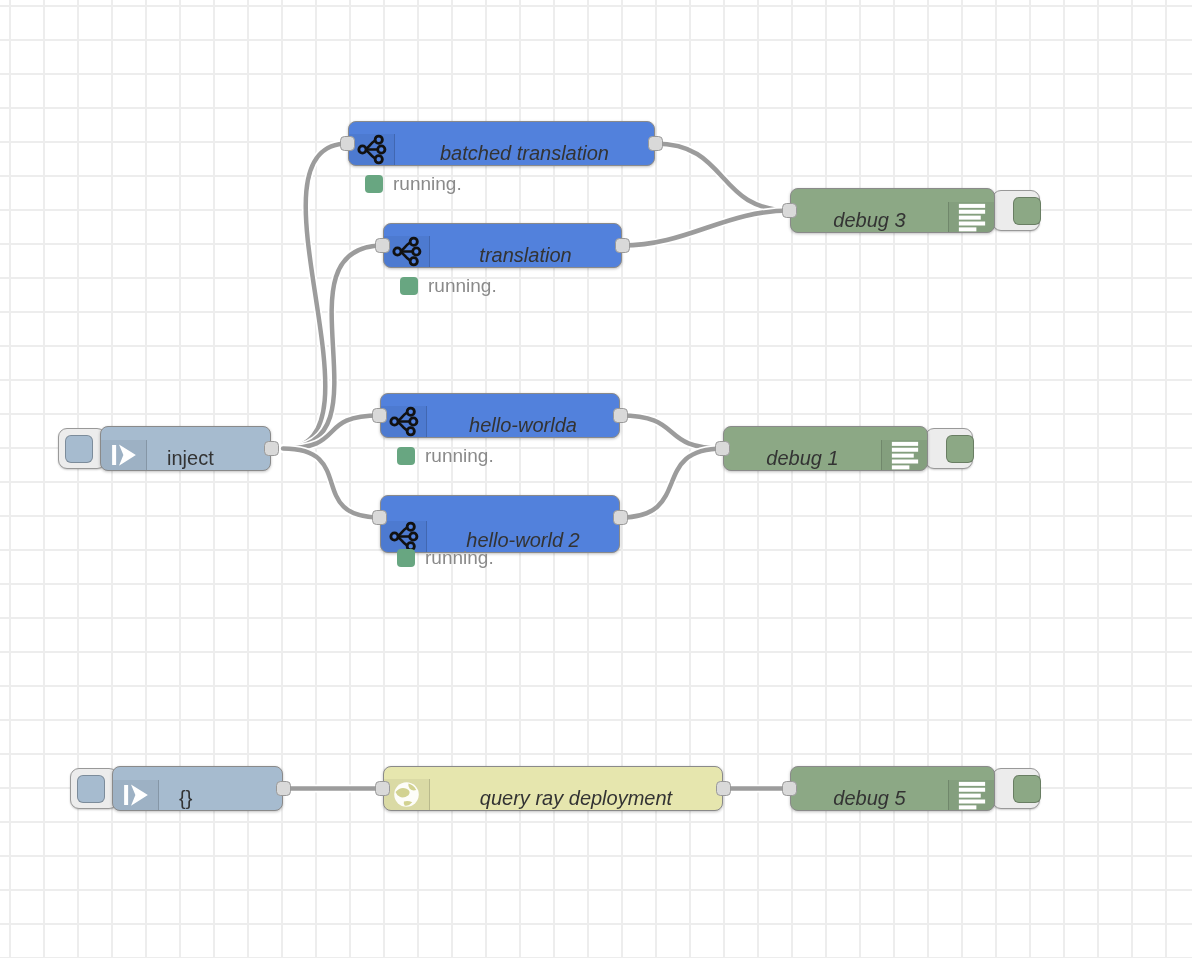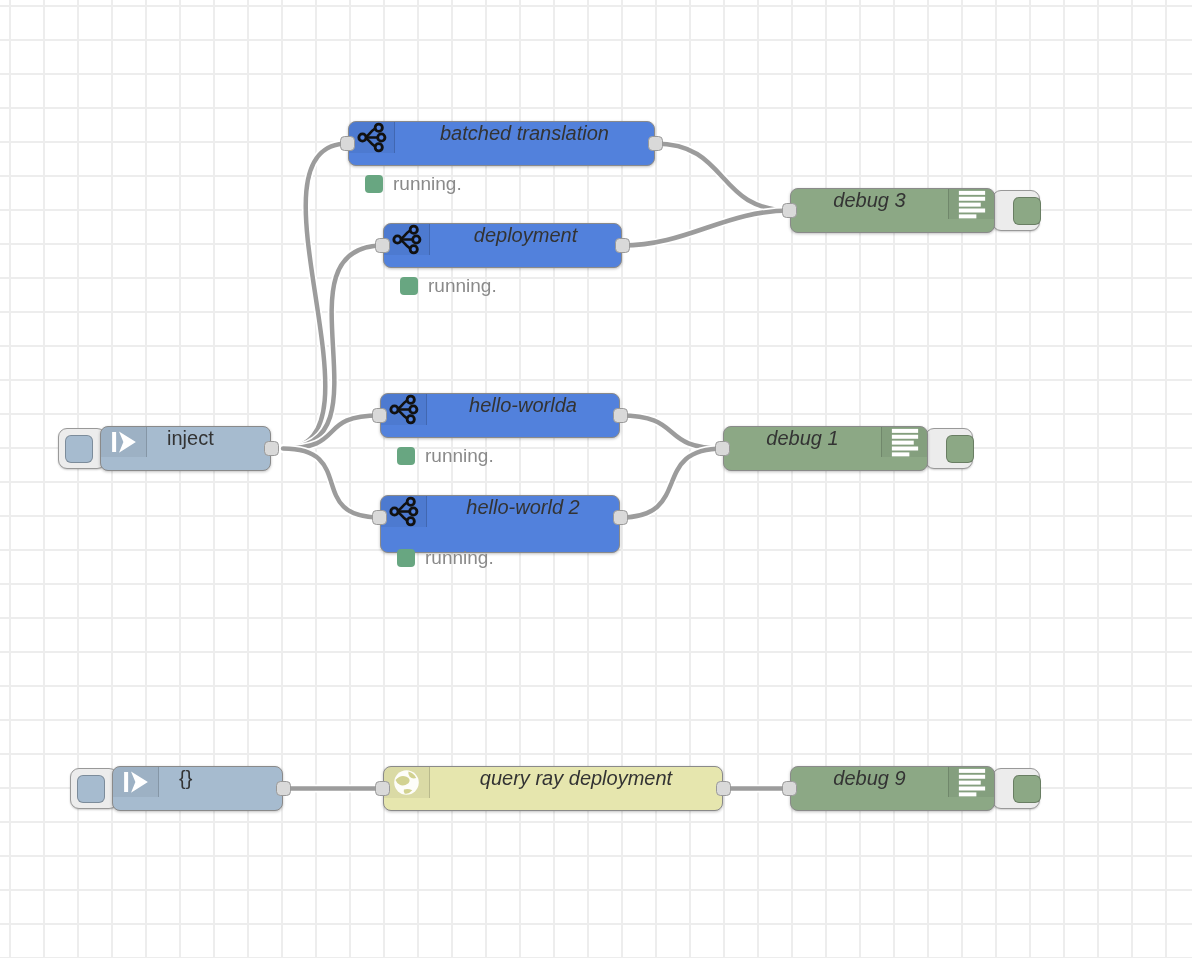--- a/index.html
+++ b/index.html
@@ -5,21 +5,21 @@
   html,body{margin:0;padding:0;background:#fff;width:1192px;height:958px;overflow:hidden;
     font-family:"Liberation Sans", sans-serif;}
   #canvas{position:relative;width:1192px;height:958px;background-color:#ffffff;
     background-image:linear-gradient(to right,#ededed 2px,transparent 2px),
                      linear-gradient(to bottom,#ededed 2px,transparent 2px);
     background-size:34px 34px;background-position:9px 5px;}
   #wires{position:absolute;left:0;top:0;width:1192px;height:958px;}
   .wire-outline{fill:none;stroke:#ffffff;stroke-width:8;stroke-linecap:round;}
   .wire{fill:none;stroke:#9c9c9c;stroke-width:4.5;stroke-linecap:round;}
   .node{position:absolute;}
-  .node-body{position:absolute;left:0;top:0;display:flex;align-items:flex-start;overflow:hidden;
+  .node-body{position:absolute;left:0;top:0;display:flex;align-items:flex-end;overflow:hidden;
     border:1.5px solid #8a8a8a;border-radius:8px;box-sizing:border-box;
     box-shadow:0 1px 3px rgba(0,0,0,0.25);z-index:2;}
   .icon-region{width:45px;flex:0 0 45px;display:flex;align-items:center;justify-content:center;
     background:rgba(0,0,0,0.05);}
   .icon-region.sep-right{border-right:1px solid rgba(0,0,0,0.15);}
   .icon-region.sep-left{border-left:1px solid rgba(0,0,0,0.15);}
   .label-area{flex:1;display:flex;align-items:center;justify-content:center;min-width:0;}
   .label-area.left-align{justify-content:flex-start;padding-left:20px;}
   .node-label{font-size:20px;color:#333;white-space:nowrap;}
   .node-label.italic{font-style:italic;}
@@ -119,21 +119,21 @@
       </g>
       <g fill="#5281dc" stroke="#111" stroke-width="2.2">
         <circle cx="5" cy="12" r="2.8"></circle>
         <circle cx="17.6" cy="4.4" r="2.8"></circle>
         <circle cx="19.6" cy="12" r="2.8"></circle>
         <circle cx="17.6" cy="19.6" r="2.8"></circle>
       </g>
     </svg>
           </div>
           <div class="label-area">
-            <span class="node-label italic">deployment</span>
+            <span class="node-label italic">translation</span>
           </div>
         </div>
         <div class="port in" style="top: 15px;"></div>
         <div class="port out" style="top: 15px;"></div>
         <div class="status" style="left: 17px; top: 52px;">
           <div class="status-dot" style="background: rgb(104, 166, 129);"></div>
           <span class="status-text">running.</span>
         </div>
       </div>
       <div class="node" style="left: 380px; top: 393px; width: 240px; height: 45px;">
@@ -269,21 +269,21 @@
         </div>
         <div class="port in" style="top: 15px;"></div>
         <div class="port out" style="top: 15px;"></div>
       </div>
       <div class="node" style="left: 790px; top: 766px; width: 205px; height: 45px;">
         <div class="node-button" style="top: 2px; left: 202px;">
           <div class="node-button-inner" style="background: rgb(140, 168, 133); left: 20px;"></div>
         </div>
         <div class="node-body" style="width: 205px; height: 45px; background: rgb(140, 168, 133);">
           <div class="label-area">
-            <span class="node-label italic">debug 9</span>
+            <span class="node-label italic">debug 5</span>
           </div>
           <div class="icon-region sep-left">
     <svg width="30" height="30" viewBox="0 0 24 24">
       <g fill="#fff">
         <rect x="1.5" y="1.5" width="21" height="3.2"></rect>
         <rect x="1.5" y="6.2" width="21" height="3.2"></rect>
         <rect x="1.5" y="10.9" width="17.5" height="3.2"></rect>
         <rect x="1.5" y="15.6" width="21" height="3.2"></rect>
         <rect x="1.5" y="20.3" width="14" height="3.2"></rect>
       </g>

